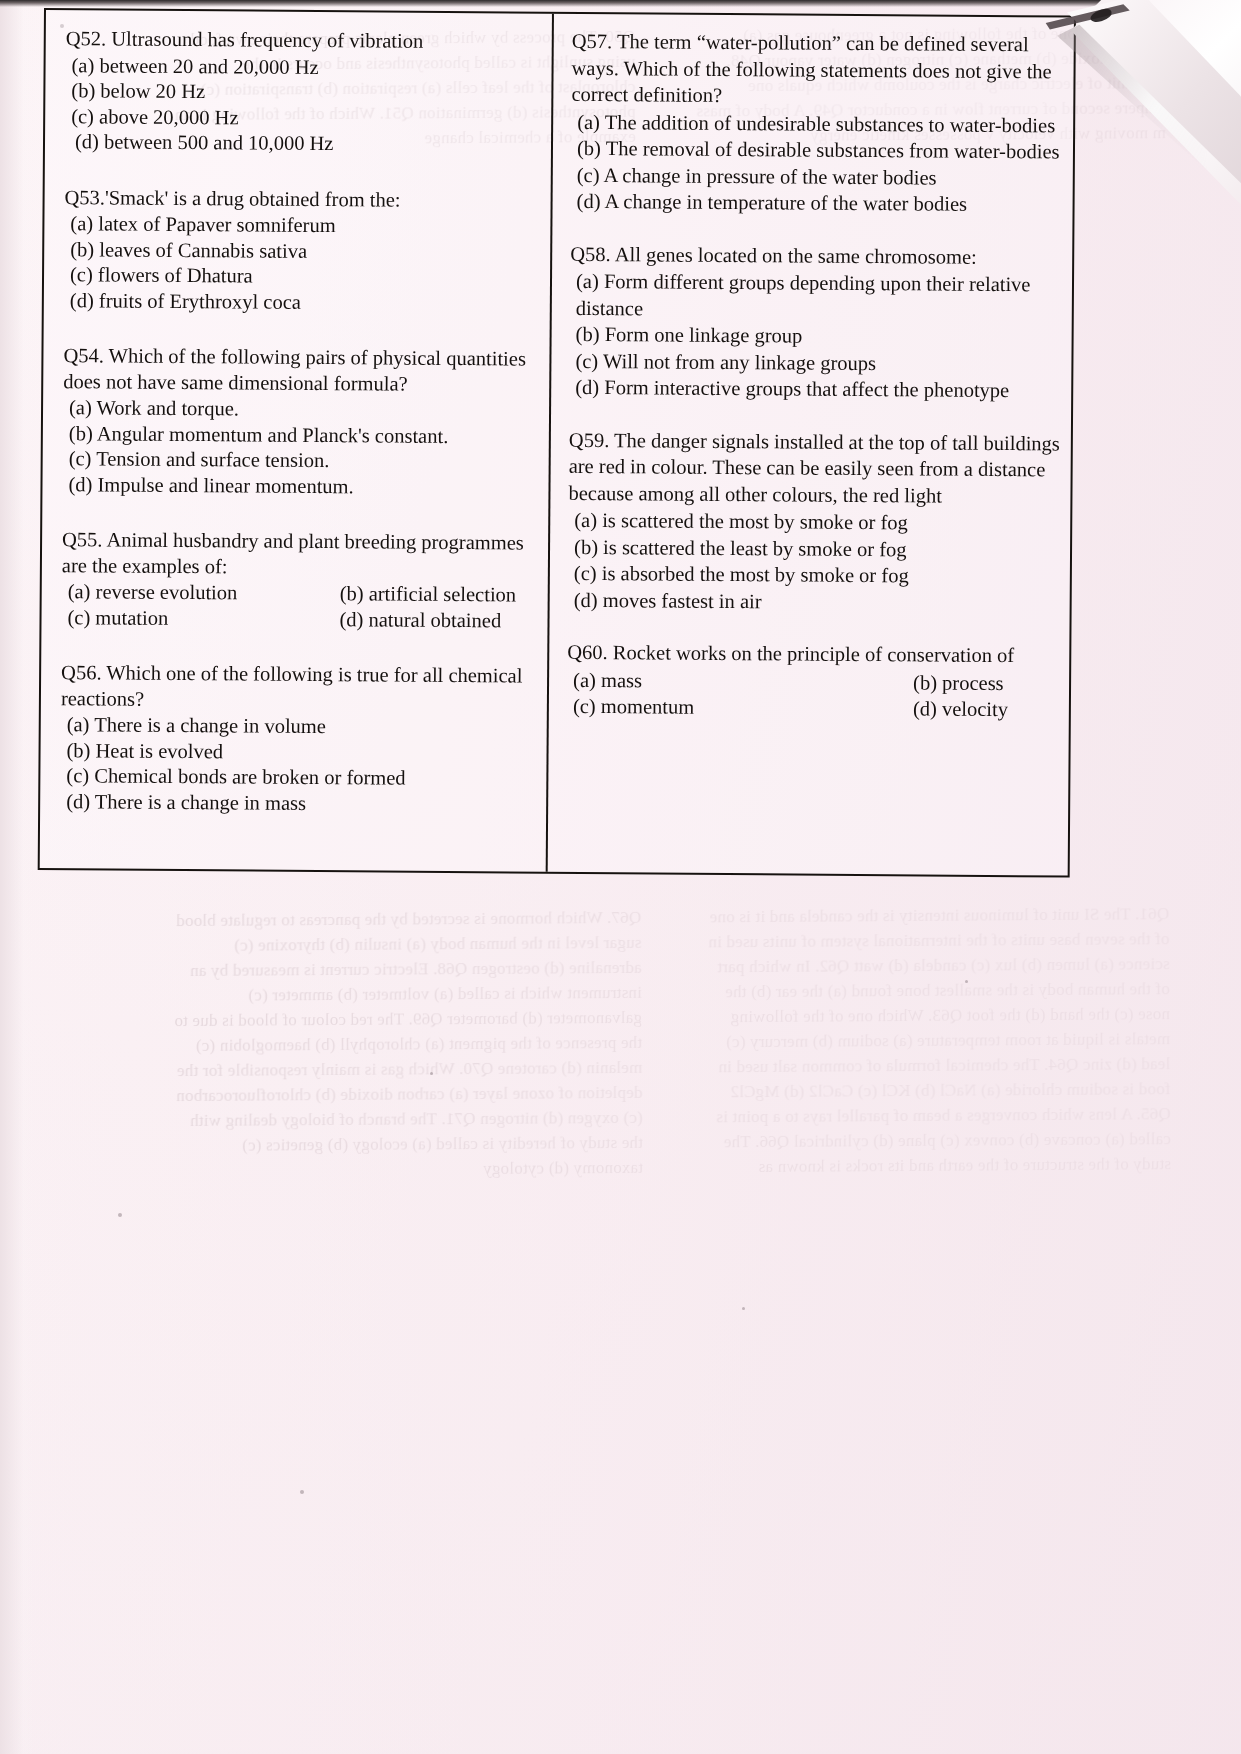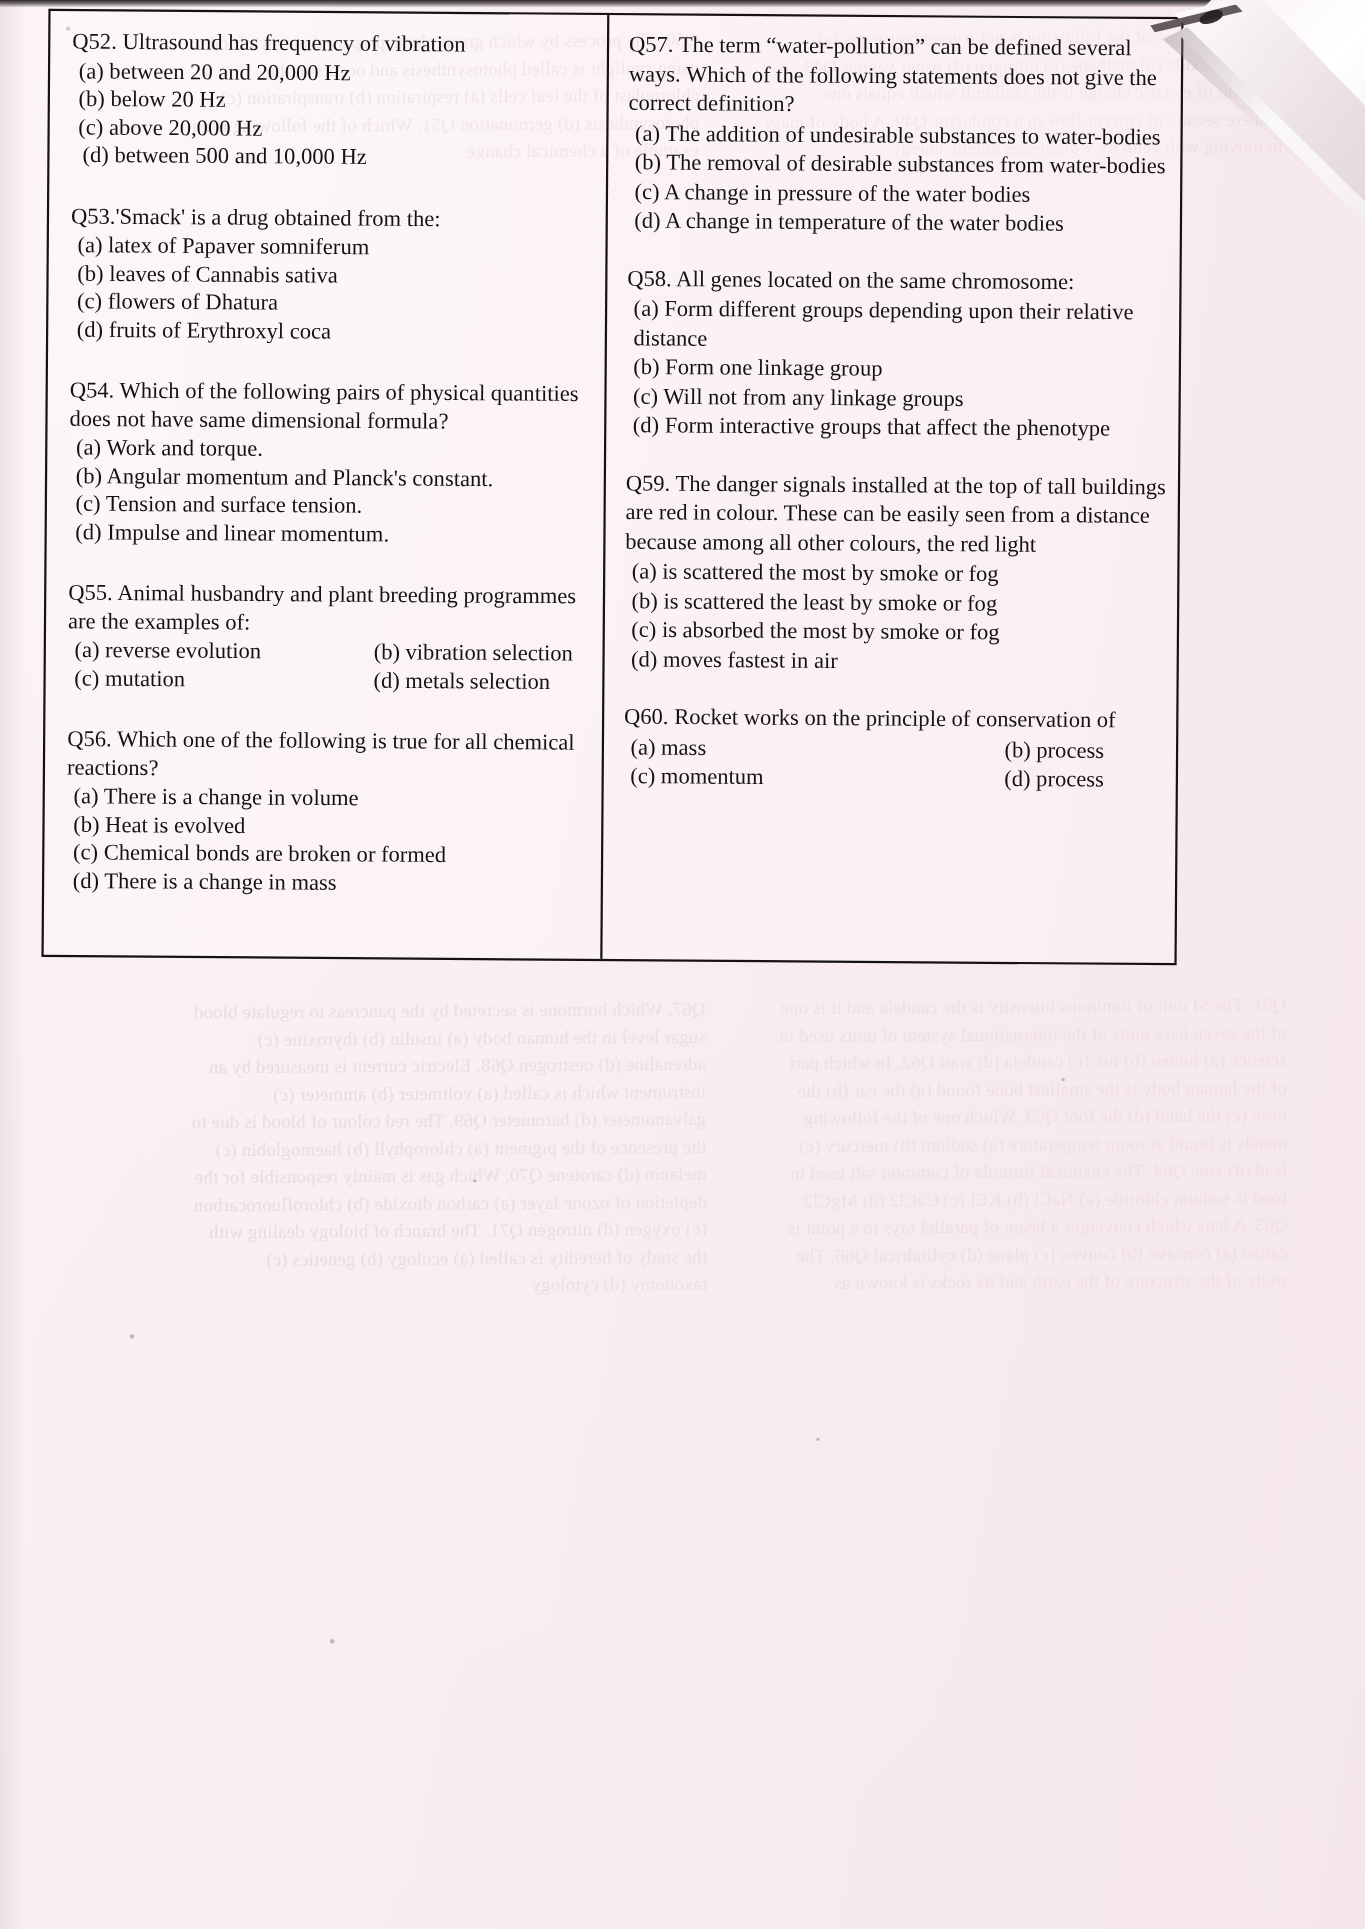--- a/index.html
+++ b/index.html
@@ -273,25 +273,25 @@
         <p class="opt">(a) Work and torque.</p>
         <p class="opt">(b) Angular momentum and Planck's constant.</p>
         <p class="opt">(c) Tension and surface tension.</p>
         <p class="opt">(d) Impulse and linear momentum.</p>
       </div>
 
       <div class="q-block q55">
         <p class="q-stem">Q55.  Animal husbandry and plant breeding programmes are the examples of:</p>
         <div class="opt-row">
           <span class="oc1">(a) reverse evolution</span>
-          <span class="oc2">(b) vibration selection</span>
+          <span class="oc2">(b) artificial selection</span>
         </div>
         <div class="opt-row">
           <span class="oc1">(c) mutation</span>
-          <span class="oc2">(d) metals selection</span>
+          <span class="oc2">(d) natural obtained</span>
         </div>
       </div>
 
       <div class="q-block">
         <p class="q-stem">Q56. Which one of the following is true for all chemical reactions?</p>
         <p class="opt">(a) There is a change in volume</p>
         <p class="opt">(b) Heat is evolved</p>
         <p class="opt">(c) Chemical bonds are broken or formed</p>
         <p class="opt">(d) There is a change in mass</p>
       </div>
@@ -325,21 +325,21 @@
       </div>
 
       <div class="q-block q60">
         <p class="q-stem">Q60. Rocket works on the principle of conservation of</p>
         <div class="opt-row">
           <span class="oc1">(a) mass</span>
           <span class="oc2">(b) process</span>
         </div>
         <div class="opt-row">
           <span class="oc1">(c) momentum</span>
-          <span class="oc2">(d) process</span>
+          <span class="oc2">(d) velocity</span>
         </div>
       </div>
 
     </div>
   </div>
 </div>
 
 <div id="fold-wrap">
   <div id="fold-white"></div>
   <div id="fold-shadow"></div>

